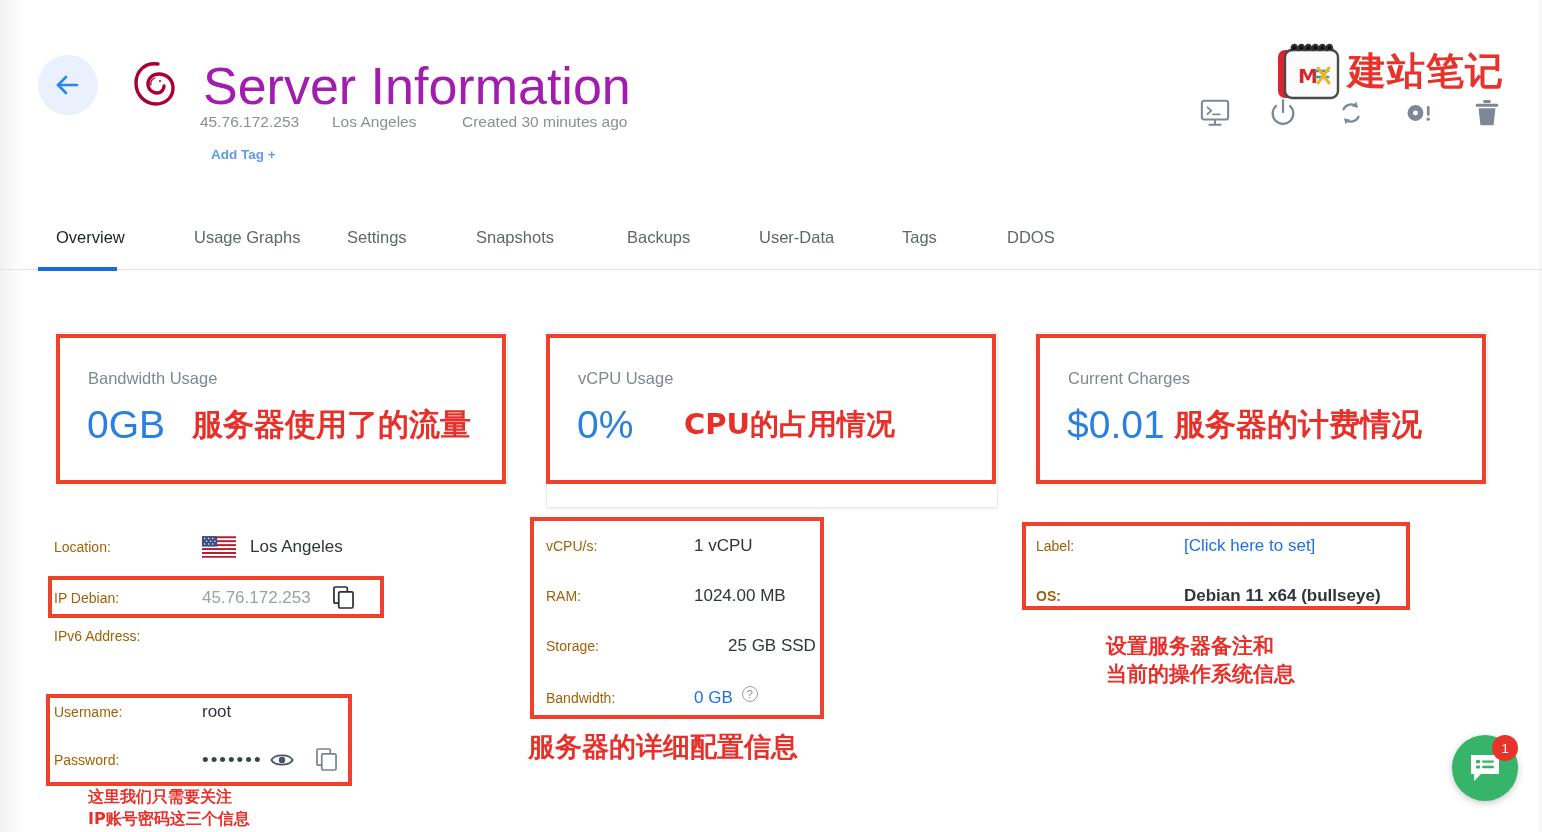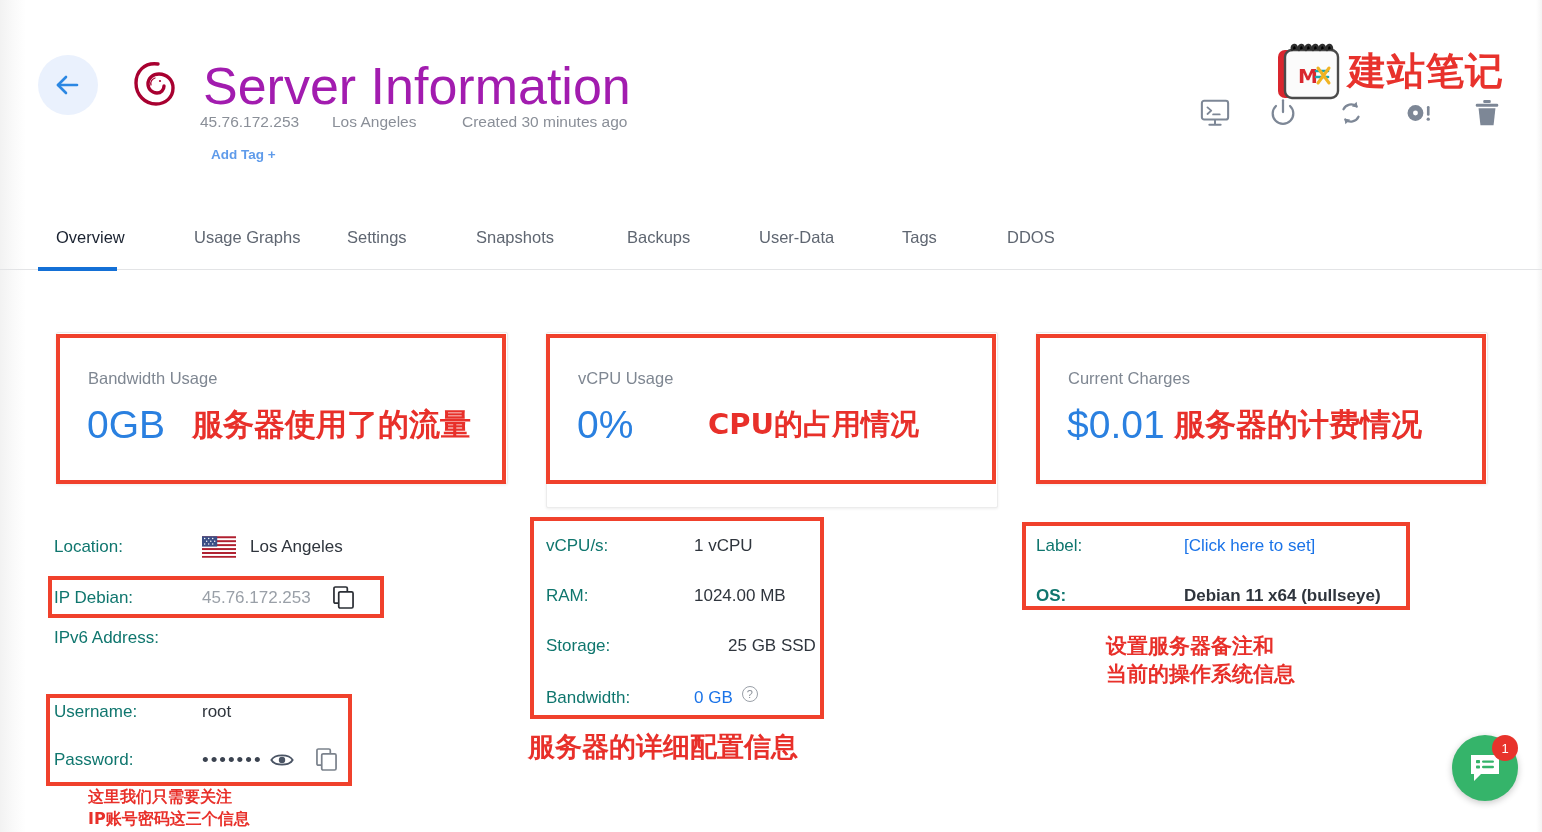--- a/index.html
+++ b/index.html
@@ -89,21 +89,21 @@
 
   
   .ann-box { position: absolute; border: 4px solid #f0412c; pointer-events: none; }
   .ann-text {
     position: absolute; color: #e8302a; white-space: pre; line-height: 1.35;
     font-family: "DejaVu Sans", sans-serif; font-weight: bold;
   }
 
   
   .drow { position: absolute; display: flex; align-items: center; white-space: nowrap; }
-  .dlabel { color: #0f766e; font-size: 17px; }
+  .dlabel { color: #a16207; font-size: 14px; }
   .dvalue { color: #2f353d; font-size: 17px; }
   .dvalue.muted { color: #9aa0a8; }
   .dvalue.link { color: #1a73e8; cursor: pointer; }
   .dvalue.blue { color: #1a73e8; }
   .ipv6val { font-size: 14.5px; font-weight: bold; color: #23282f; white-space: nowrap; }
 
   .flag { width: 34px; height: 22px; display: inline-block; vertical-align: middle; }
   .copy-ico { width: 21px; height: 23px; cursor: pointer; }
   .eye-ico { width: 24px; height: 16px; cursor: pointer; }
   .qmark {
@@ -237,21 +237,21 @@
   <div class="card" style="left:1036px; top:332px; width:452px; height:152px;">
     <div class="card-label" style="left:31px; top:36px;">Current Charges</div>
     <div class="card-value" style="left:30px; top:70px;">$0.01</div>
   </div>
 
   <div class="ann-box" style="left:56px; top:334px; width:450px; height:150px;"></div>
   <div class="ann-box" style="left:546px; top:334px; width:450px; height:150px;"></div>
   <div class="ann-box" style="left:1036px; top:334px; width:450px; height:150px;"></div>
 
   <div class="ann-text" style="left:192px; top:404px; font-size:31px;">服务器使用了的流量</div>
-  <div class="ann-text" style="left:684px; top:405px; font-size:29px;margin-left:24px;">CPU的占用情况</div>
+  <div class="ann-text" style="left:684px; top:405px; font-size:29px;">CPU的占用情况</div>
   <div class="ann-text" style="left:1174px; top:404px; font-size:31px;">服务器的计费情况</div>
 
   <div class="drow" style="left:54px; top:536px;">
     <span class="dlabel" style="width:148px">Location:</span>
     <svg class="flag" viewBox="0 0 38 24">
       <rect width="38" height="24" fill="#ffffff"></rect>
       <g fill="#b02030">
         <rect y="0" width="38" height="2.2"></rect>
           <rect y="4.4" width="38" height="2.2"></rect>
         <rect y="8.8" width="38" height="2.2"></rect>

